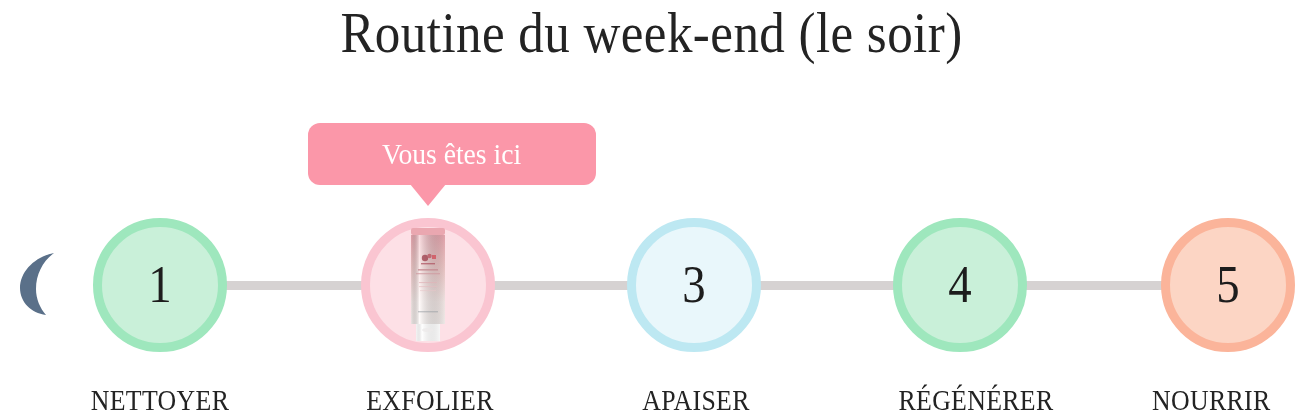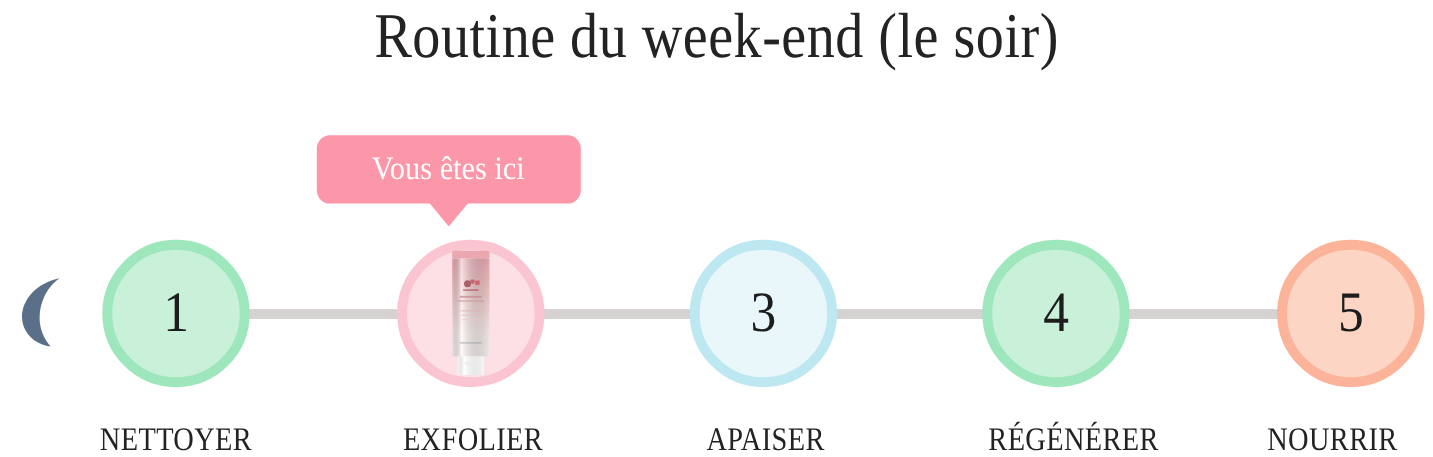--- a/index.html
+++ b/index.html
@@ -114,23 +114,23 @@
   
   .product {
     position: relative;
     width: 46px;
     height: 118px;
   }
 
   
   .tooltip {
     position: absolute;
-    left: 288px;
+    left: 308px;
     top: 123px;
-    width: 240px;
+    width: 288px;
     height: 62px;
   }
   .tooltip .bubble-box {
     position: absolute;
     inset: 0;
     background: #fb97a9;
     border-radius: 12px;
     display: flex;
     align-items: center;
     justify-content: center;

